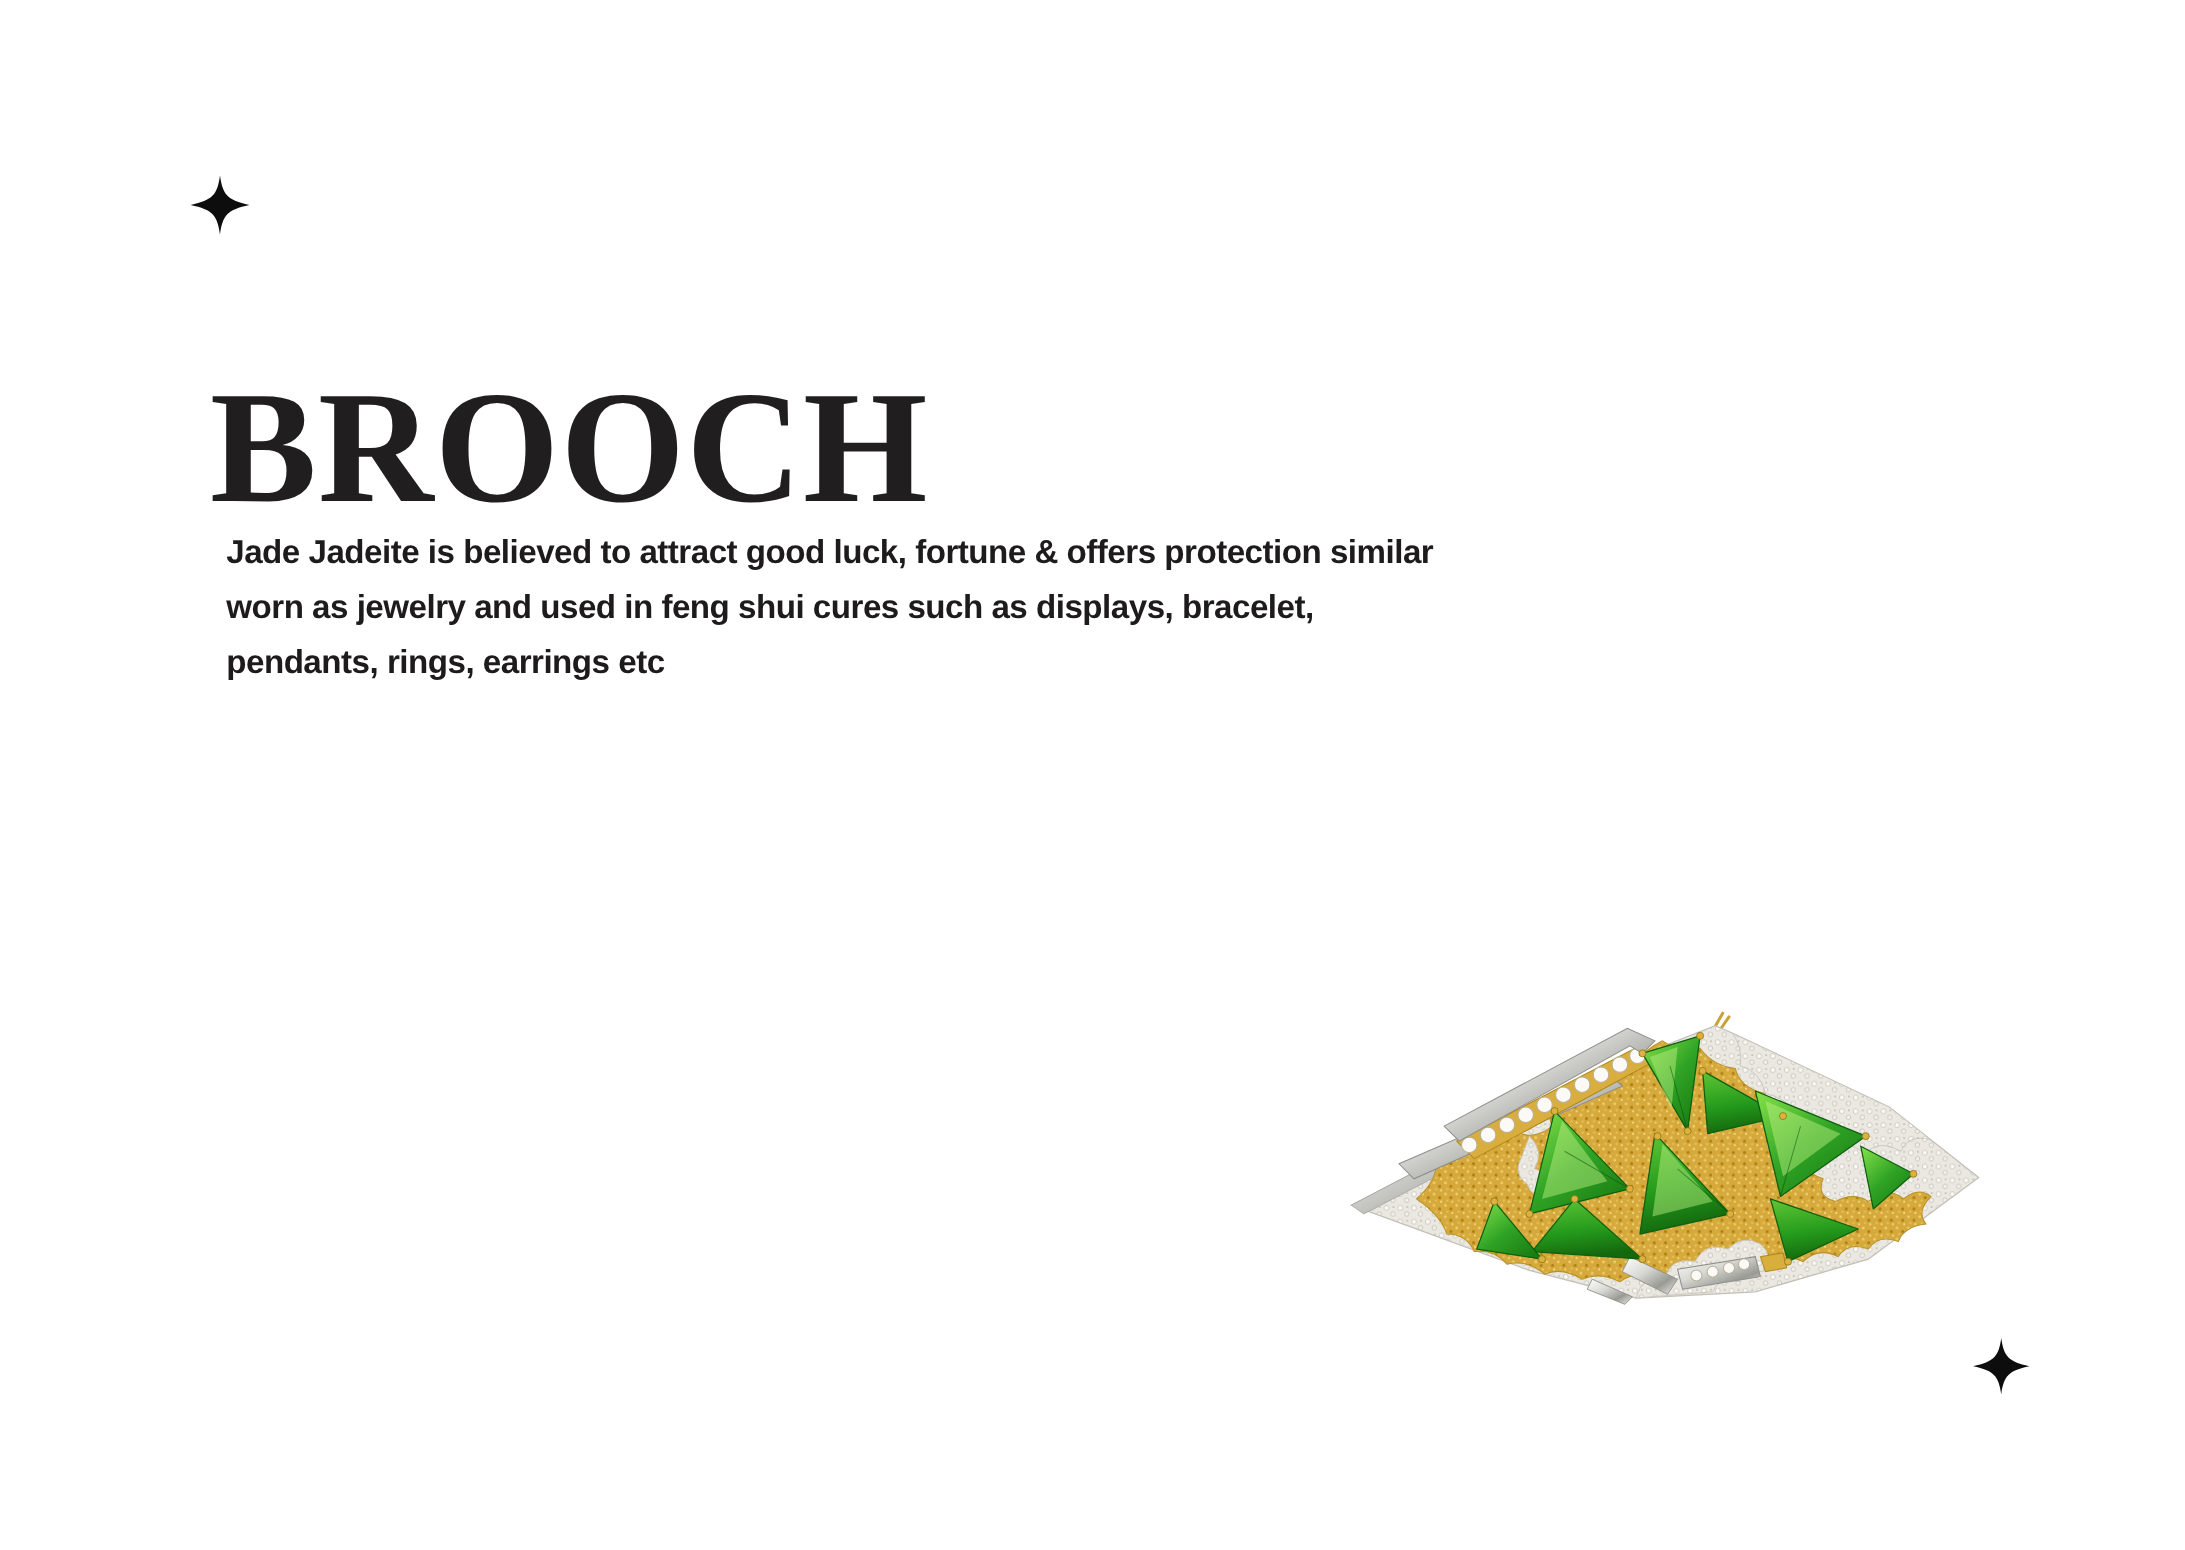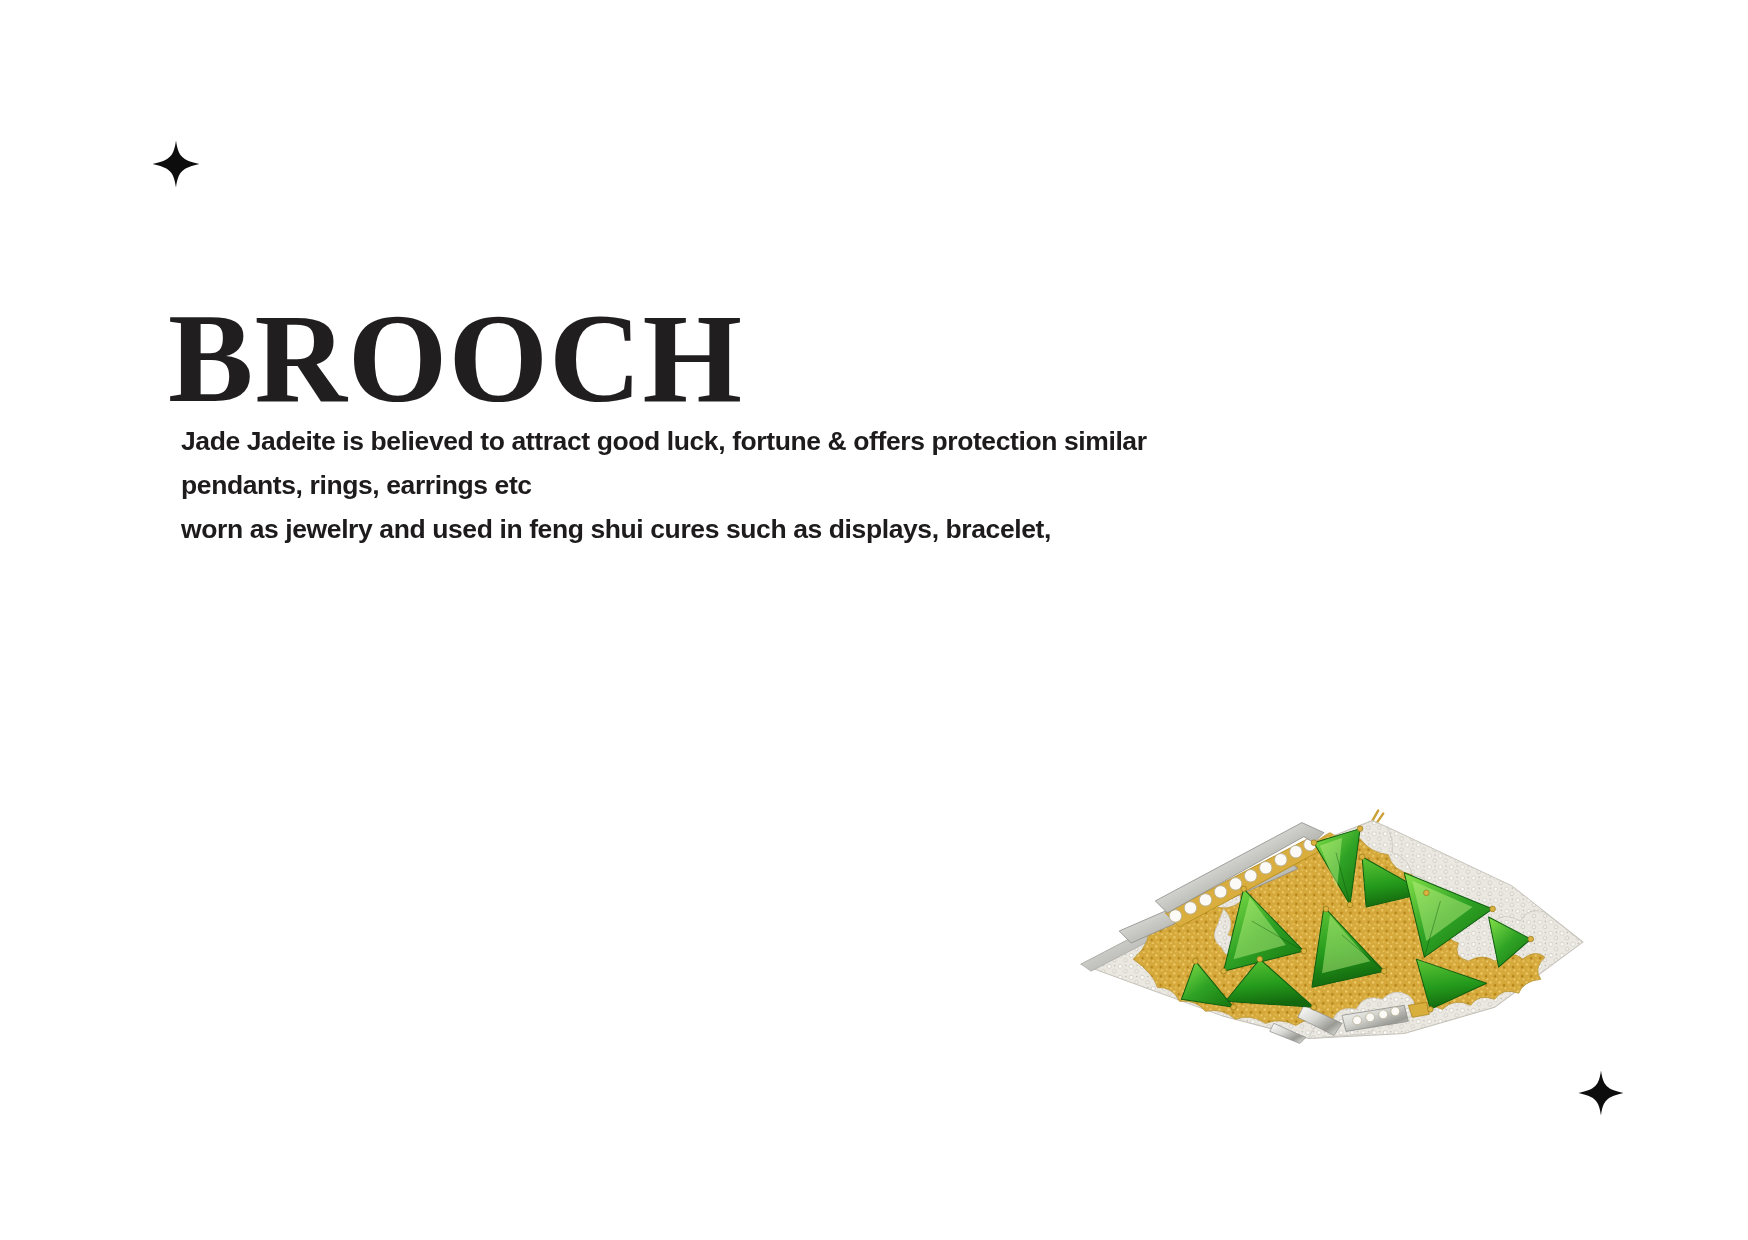--- a/index.html
+++ b/index.html
@@ -50,22 +50,22 @@
   <div class="sparkle" style="left:152px;top:140px;width:48px;height:48px;">
     <svg viewBox="0 0 100 100">
       <path d="M50 1 C54.5 33 62 42 99 50 C62 58 54.5 67 50 99 C45.5 67 38 58 1 50 C38 42 45.5 33 50 1 Z" fill="#0e0d0d"></path>
     </svg>
   </div>
 
   <h1 class="page-title">BROOCH</h1>
 
   <div class="intro">
     <div class="line">Jade Jadeite is believed to attract good luck, fortune &amp; offers protection similar</div>
+    <div class="line">worn as jewelry and used in feng shui cures such as displays, bracelet,</div>
     <div class="line">pendants, rings, earrings etc</div>
-    <div class="line">worn as jewelry and used in feng shui cures such as displays, bracelet,</div>
   </div>
 
   <div class="brooch">
     <svg viewBox="0 0 515 235" role="img" aria-label="Jade jadeite brooch: green jade triangles set in textured yellow gold with pave diamond borders, diamond-set platinum bars and clasp">
       <defs>
         <pattern id="pv" width="11" height="11" patternUnits="userSpaceOnUse">
           <rect width="11" height="11" fill="#eae8e1"></rect>
           <circle cx="3" cy="3.2" r="2" fill="#fbfaf7" stroke="#c8c5bb" stroke-width="0.7"></circle>
           <circle cx="8.2" cy="8" r="1.8" fill="#f3f1ea" stroke="#bfbcb2" stroke-width="0.6"></circle>
           <circle cx="8.6" cy="2.4" r="0.7" fill="#b5b2a8"></circle>

